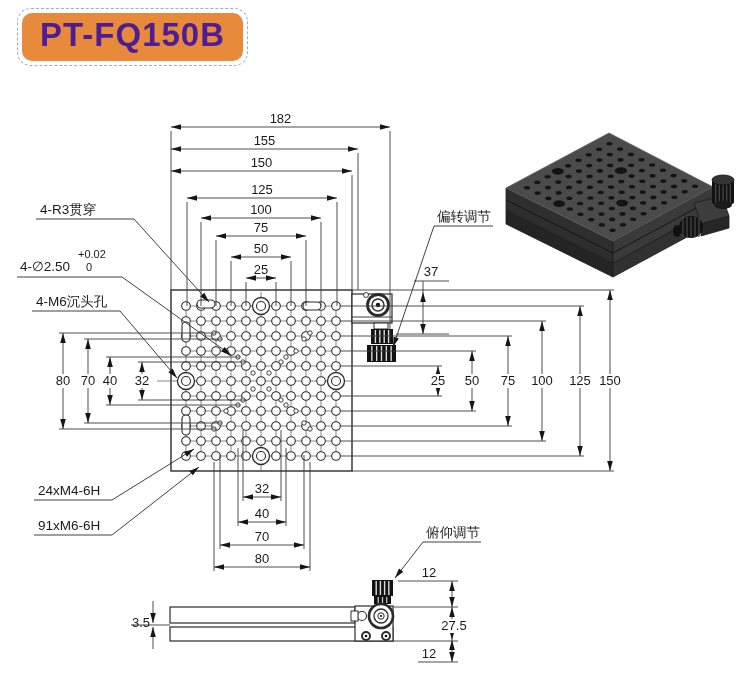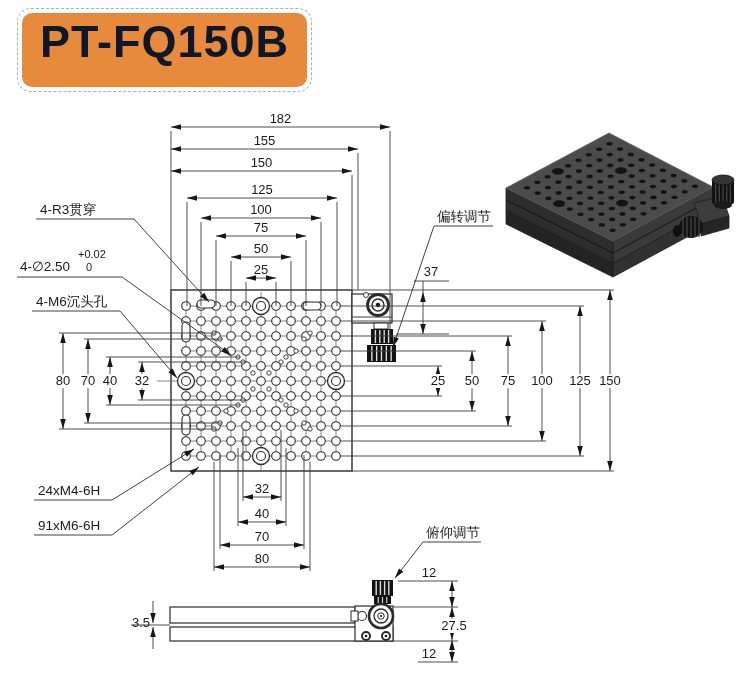--- a/index.html
+++ b/index.html
@@ -1,22 +1,22 @@
 <!DOCTYPE html>
 <html><head>
 <meta charset="utf-8">
 <style>
   html,body{margin:0;padding:0;background:#ffffff;}
   body{width:750px;height:691px;position:relative;overflow:hidden;
        font-family:"Liberation Sans",sans-serif;}
   .badge-wrap{position:absolute;left:17px;top:8px;border:1px dashed #9fb0bd;
        border-radius:14px;padding:4px;}
-  .badge{background:#E78A3B;color:#0f172a;border-radius:10px;
-       font-size:45px;font-weight:bold;letter-spacing:1px;
-       padding:4px 18px 20px 18px;line-height:1.1;}
+  .badge{background:#E78A3B;color:#4c1d95;border-radius:10px;
+       font-size:33px;font-weight:bold;letter-spacing:1px;
+       padding:4px 18px 8px 18px;line-height:1.1;}
   svg text.dim{font-size:13px;fill:#1a1a1a;font-family:"Liberation Sans",sans-serif;}
   svg text.dim-small{font-size:11px;fill:#1a1a1a;font-family:"Liberation Sans",sans-serif;}
   svg text.callout{font-size:13.5px;fill:#1a1a1a;font-family:"Liberation Sans",sans-serif;}
 </style>
 </head>
 <body>
 
 
 
 <div class="badge-wrap">

